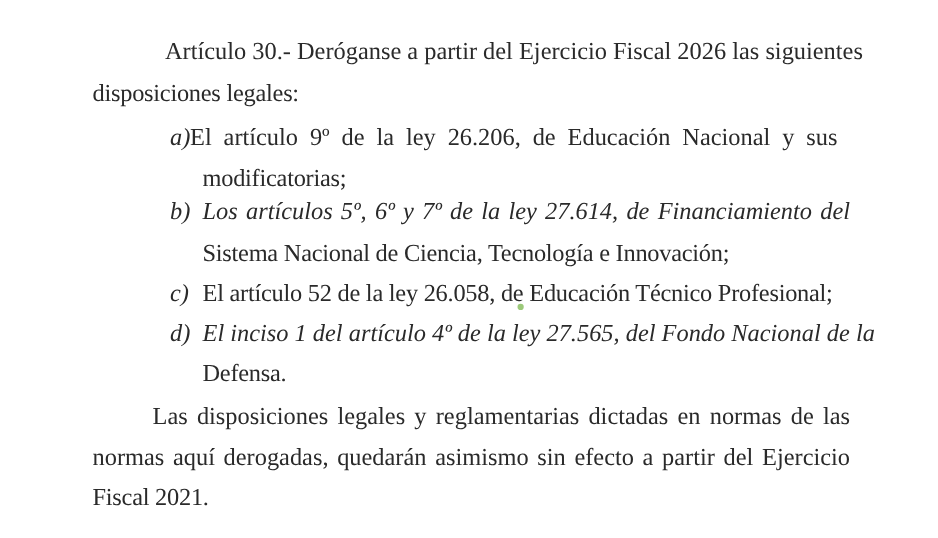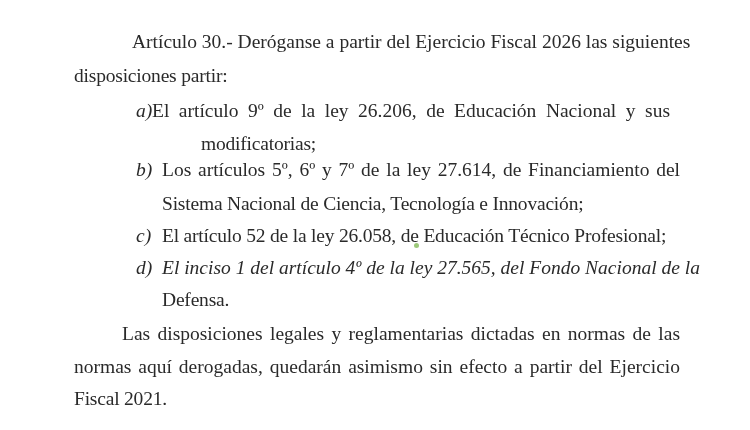--- a/index.html
+++ b/index.html
@@ -38,28 +38,28 @@
       border-radius: 50%;
       background: #9cc97a;
     }
   </style>
 </head>
 <body>
 
 <div>
 
   <div class="line just" style="left:132px; top:30px; width:548px;">Artículo 30.- Deróganse a partir del Ejercicio Fiscal 2026 las siguientes</div>
-  <div class="line" style="left: 74px; top: 64px; letter-spacing: -0.2px;">disposiciones partir:</div>
+  <div class="line" style="left: 74px; top: 64px; letter-spacing: -0.2px;">disposiciones legales:</div>
 
   <div class="label" style="left:136px; top:99px;">a)</div>
   <div class="line just" style="left:152px; top:99px; width:518px;">El artículo 9º de la ley 26.206, de Educación Nacional y sus</div>
-  <div class="line" style="left: 162px; top: 132px; letter-spacing: -0.2px; margin-left: 39px;">modificatorias;</div>
+  <div class="line" style="left: 162px; top: 132px; letter-spacing: -0.2px;">modificatorias;</div>
 
   <div class="label" style="left:136px; top:158px;">b)</div>
-  <div class="line just" style="left:162px; top:158px; width:518px;">Los artículos 5º, 6º y 7º de la ley 27.614, de Financiamiento del</div>
+  <div class="line just" style="left:162px; top:158px; width:518px;font-style:italic;">Los artículos 5º, 6º y 7º de la ley 27.614, de Financiamiento del</div>
   <div class="line" style="left: 162px; top: 192px; letter-spacing: -0.2px;">Sistema Nacional de Ciencia, Tecnología e Innovación;</div>
 
   <div class="label" style="left:136px; top:224px;">c)</div>
   <div class="line" style="left: 162px; top: 224px; letter-spacing: -0.2px;">El artículo 52 de la ley 26.058, de Educación Técnico Profesional;</div>
 
   <span class="speck" style="left:414px; top:243px;"></span>
 
   <div class="label" style="left:136px; top:256px;">d)</div>
   <div class="line just" style="left:162px; top:256px; width:518px;font-style:italic;">El inciso 1 del artículo 4º de la ley 27.565, del Fondo Nacional de la</div>
   <div class="line" style="left: 162px; top: 288px; letter-spacing: -0.2px;">Defensa.</div>

